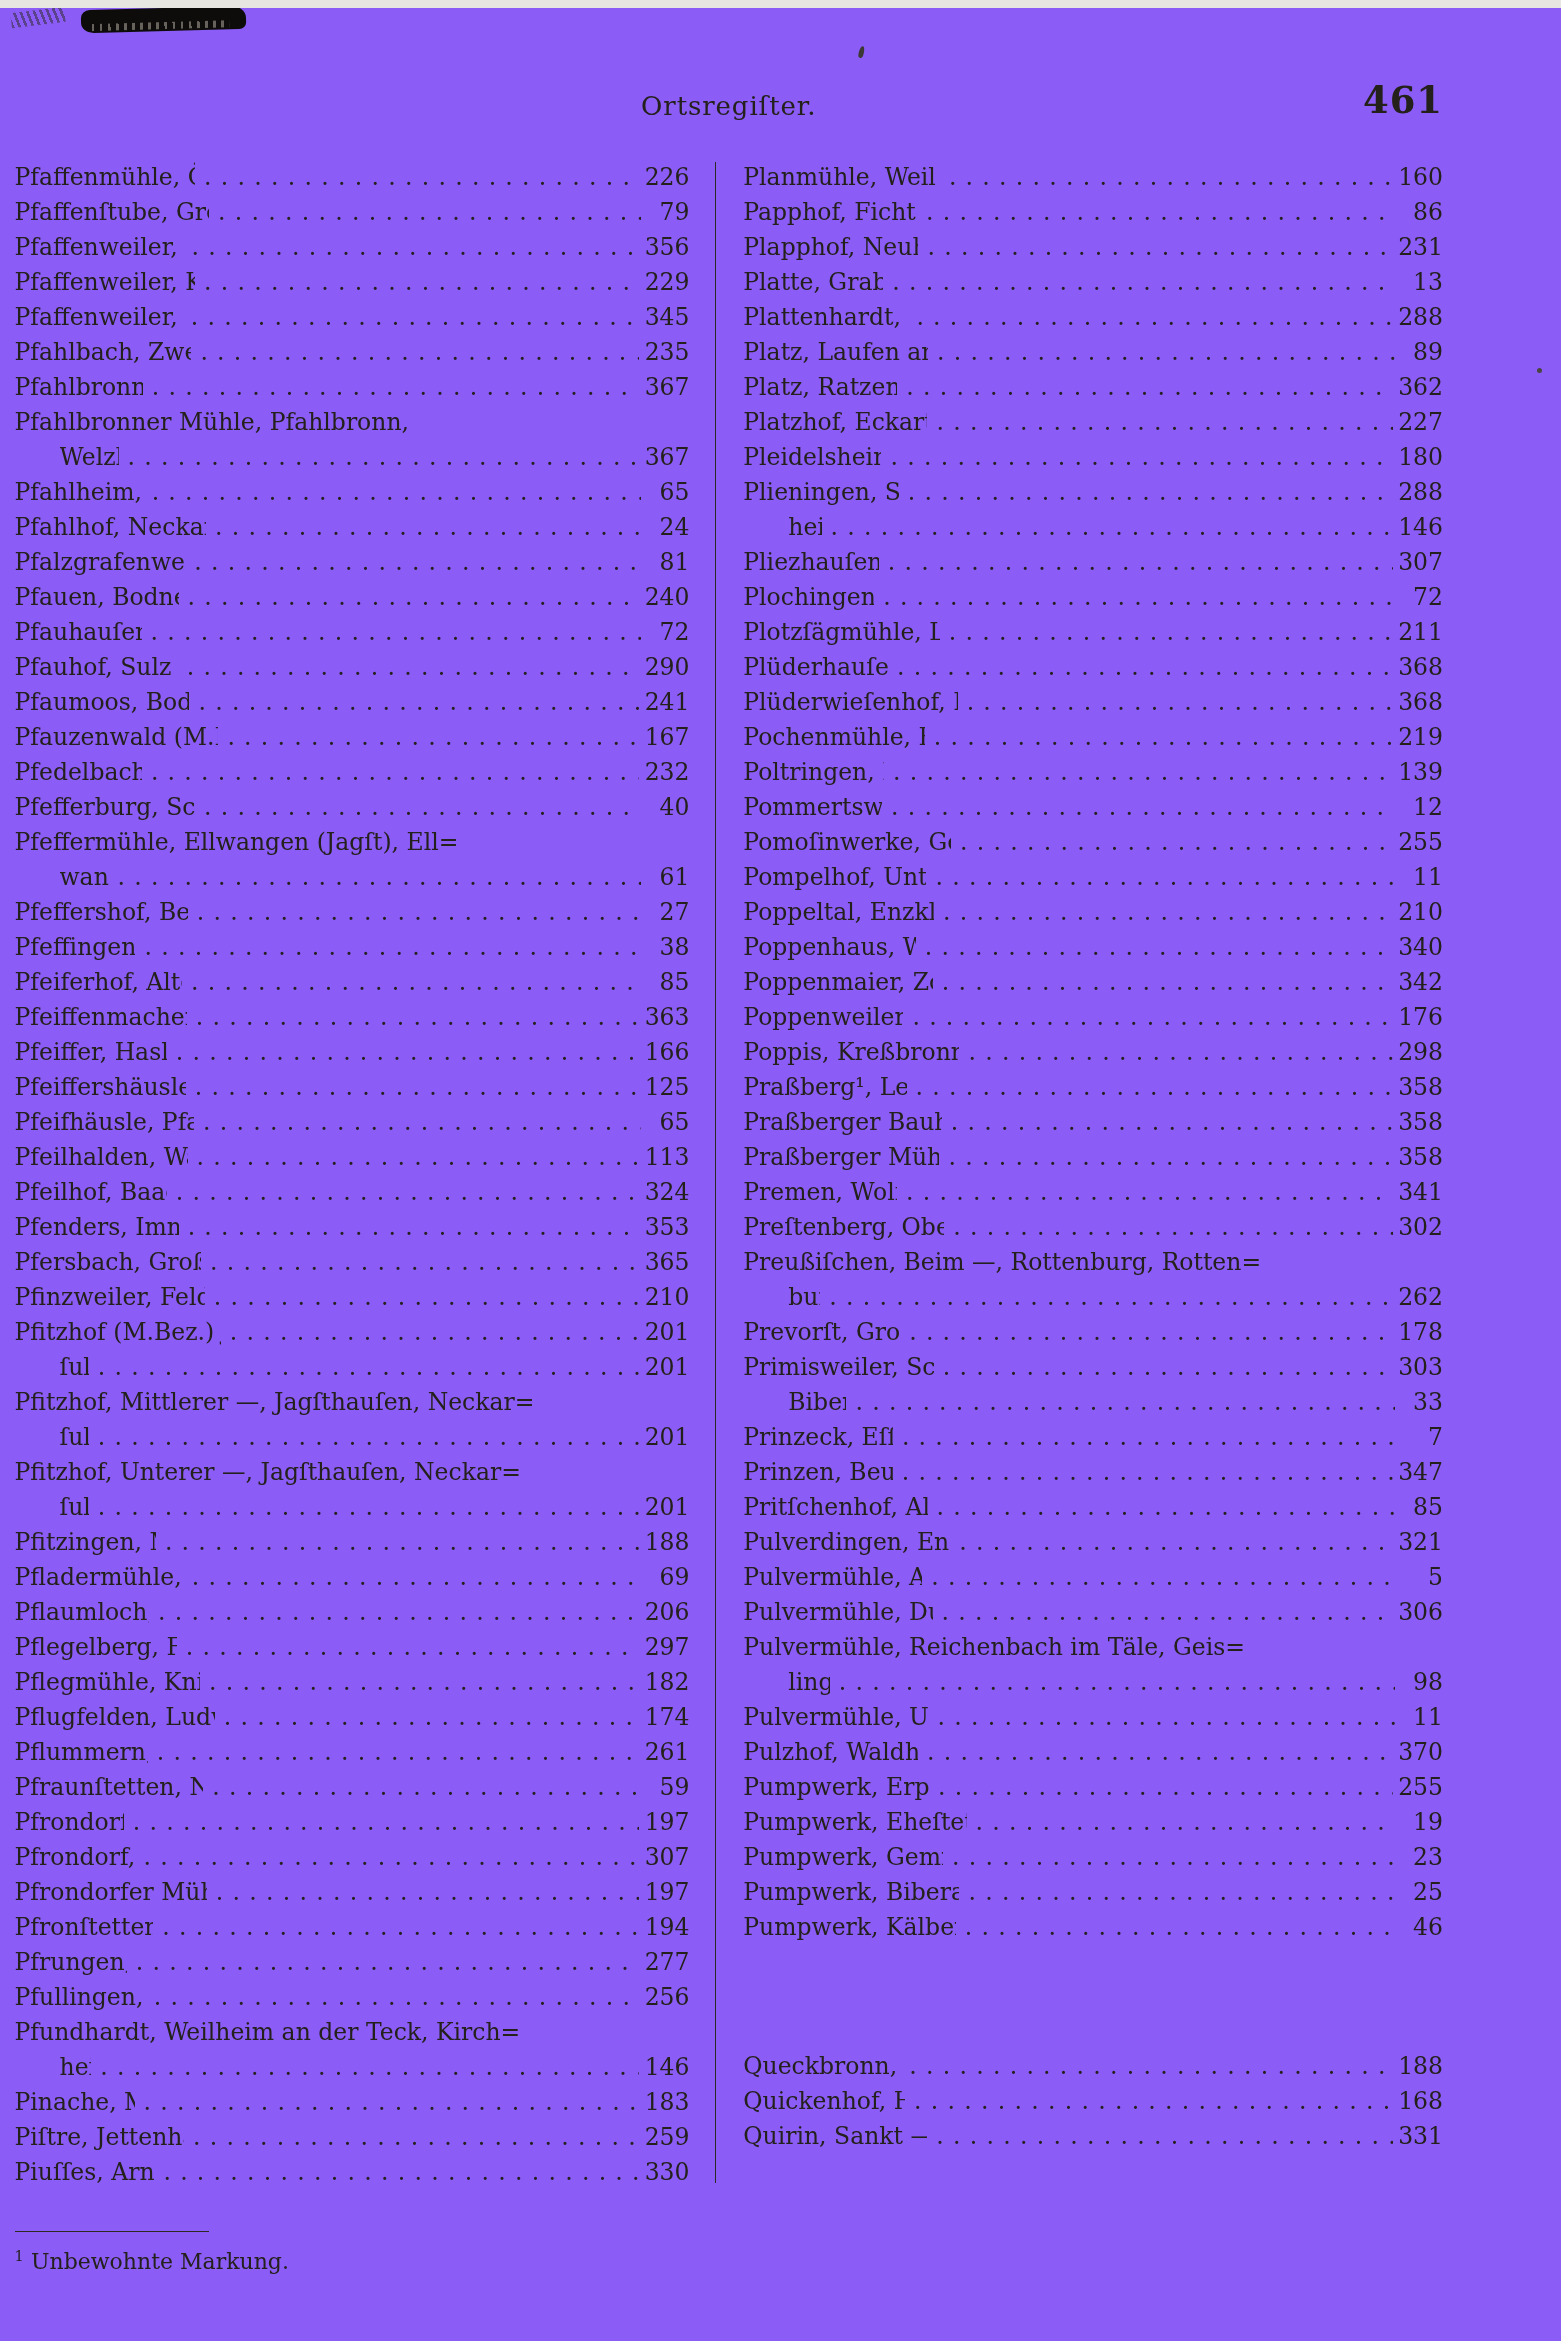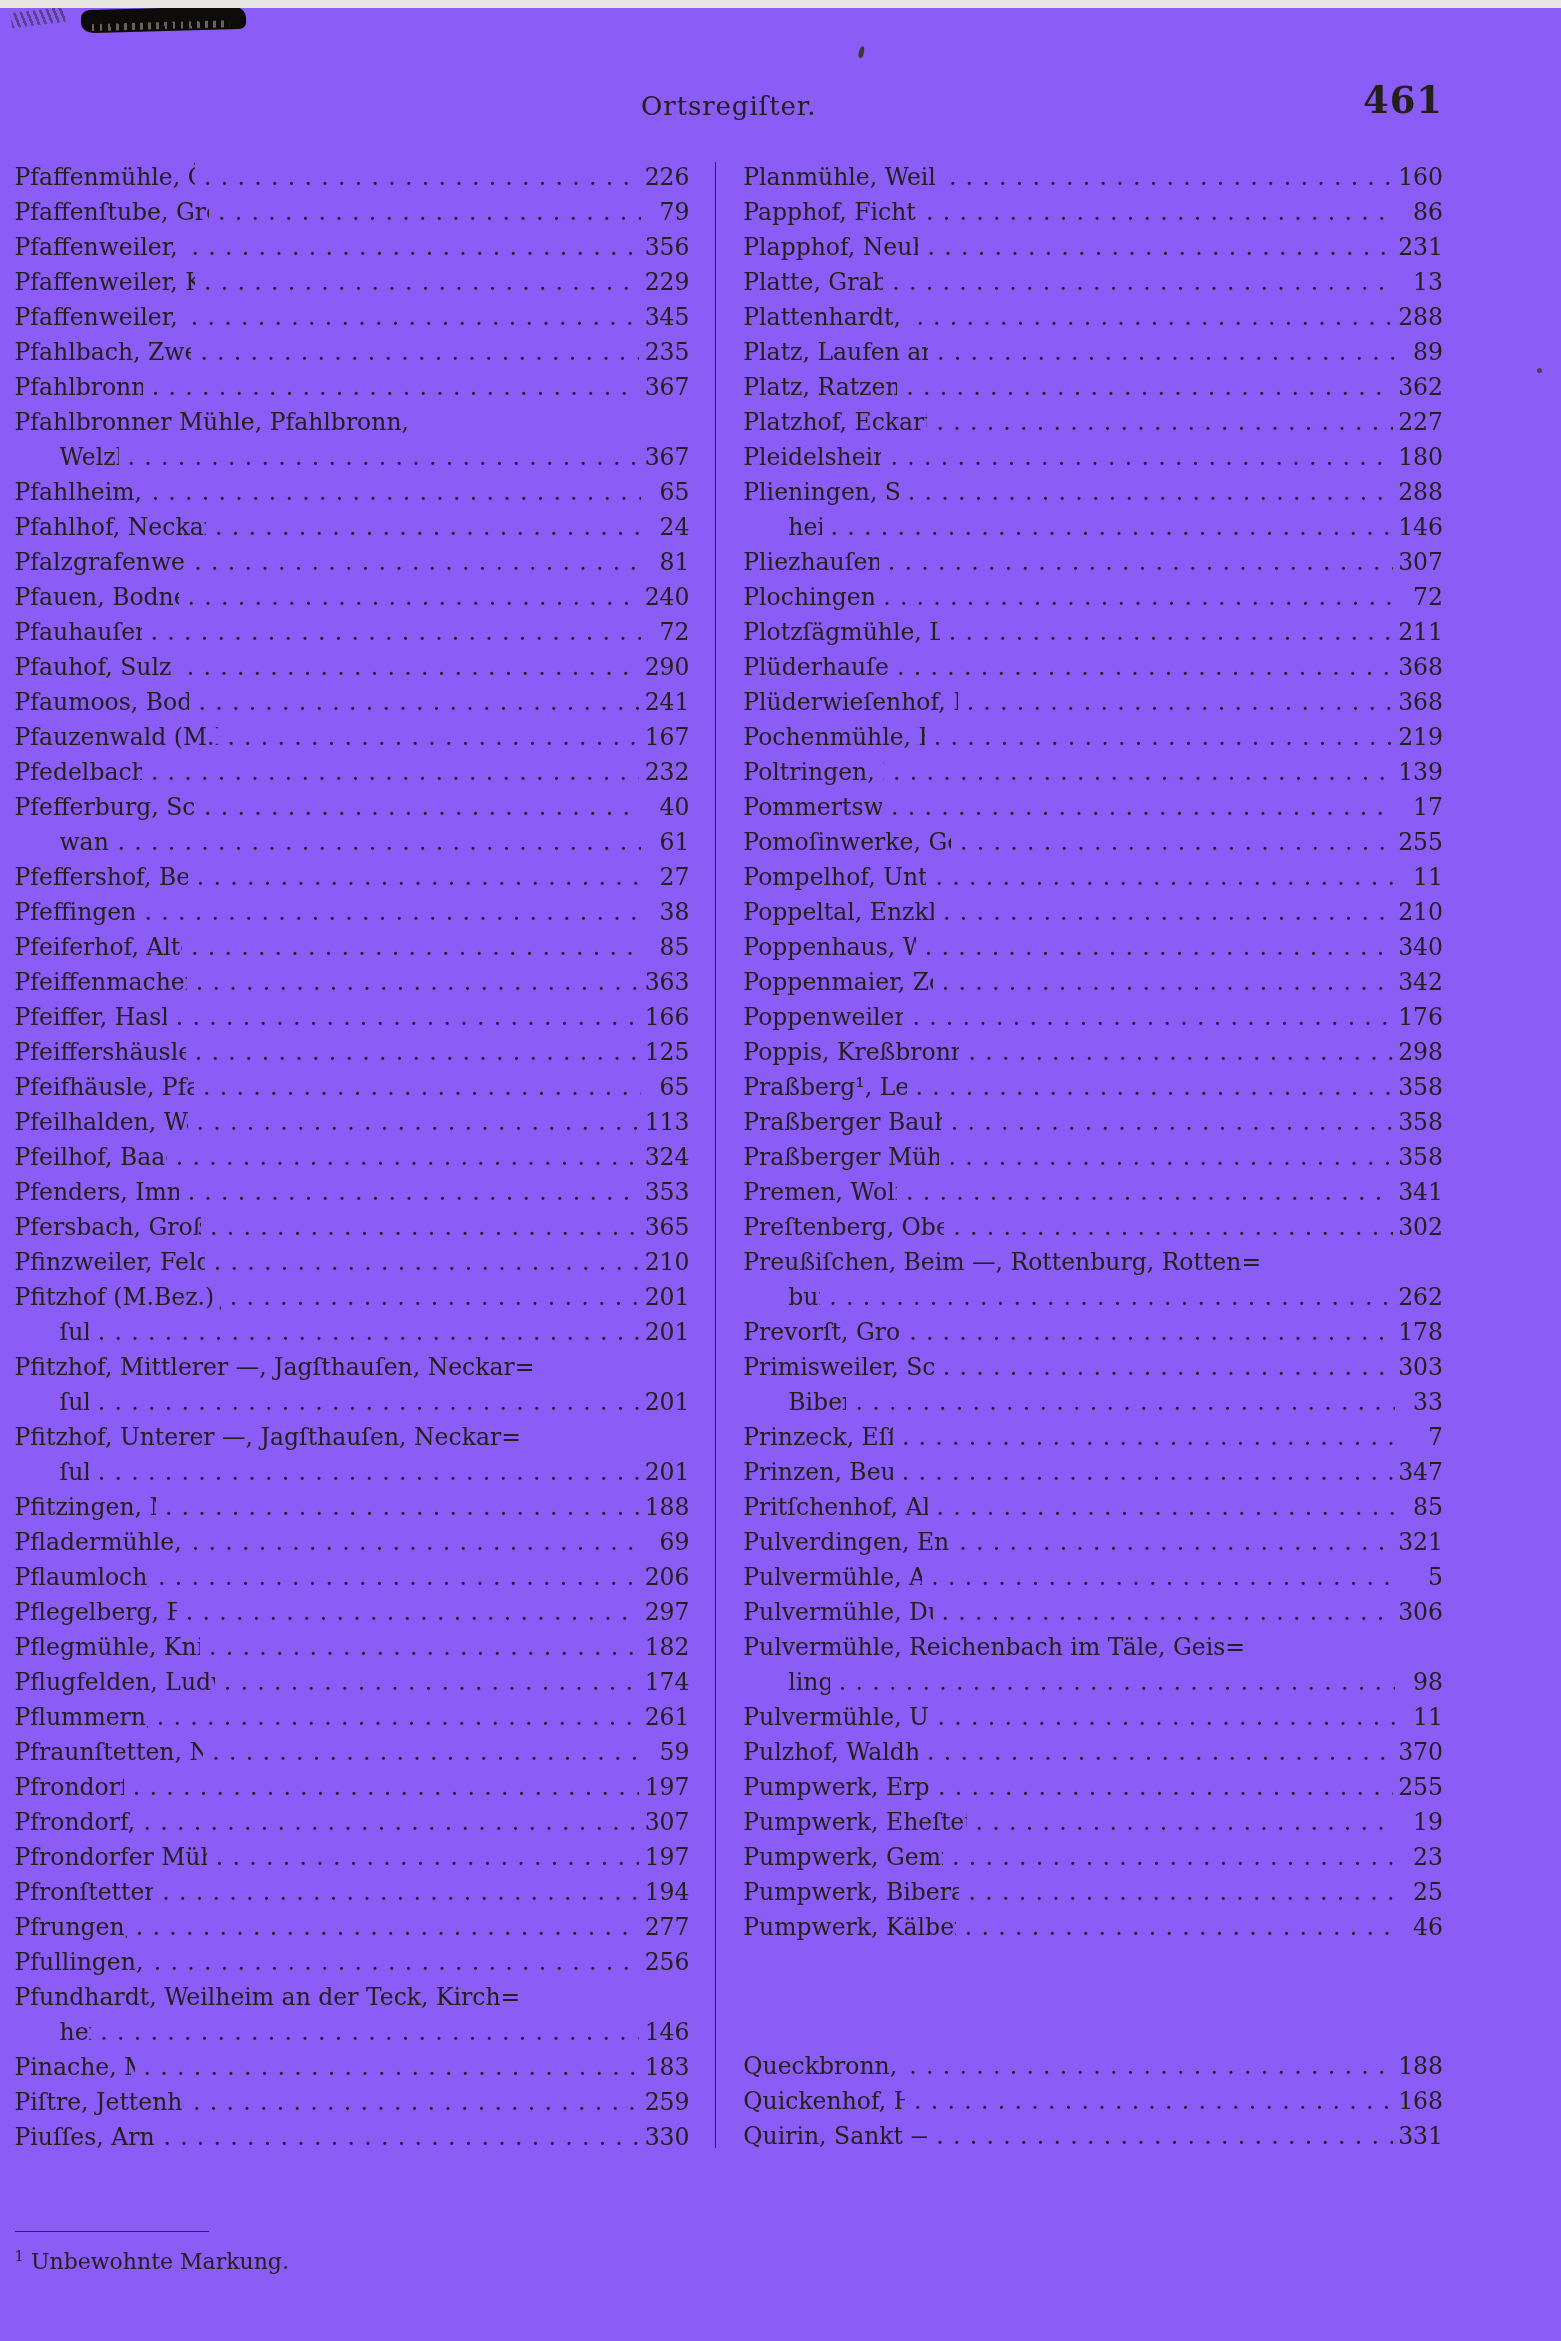--- a/index.html
+++ b/index.html
@@ -224,20 +224,21 @@
             </div>
           </div>
           <div class="entry">
             <div class="entry-row">
               <span class="entry-text">Pfefferburg, Schönaich, Böblingen</span>
               <span class="dots"></span>
               <span class="page-ref">40</span>
             </div>
           </div>
           <div class="entry">
+            <div class="entry-line1">Pfeffermühle, Ellwangen (Jagſt), Ell=</div>
             <div class="entry-row entry-cont">
               <span class="entry-text">wangen</span>
               <span class="dots"></span>
               <span class="page-ref">61</span>
             </div>
           </div>
           <div class="entry">
             <div class="entry-row">
               <span class="entry-text">Pfeffershof, Bellamont, Biberach</span>
               <span class="dots"></span>
@@ -606,21 +607,21 @@
             <div class="entry-row">
               <span class="entry-text">Poltringen, Herrenberg</span>
               <span class="dots"></span>
               <span class="page-ref">139</span>
             </div>
           </div>
           <div class="entry">
             <div class="entry-row">
               <span class="entry-text">Pommertsweiler, Aalen</span>
               <span class="dots"></span>
-              <span class="page-ref">17</span>
+              <span class="page-ref">12</span>
             </div>
           </div>
           <div class="entry">
             <div class="entry-row">
               <span class="entry-text">Pomoſinwerke, Gomaringen, Reutlingen</span>
               <span class="dots"></span>
               <span class="page-ref">255</span>
             </div>
           </div>
           <div class="entry">

